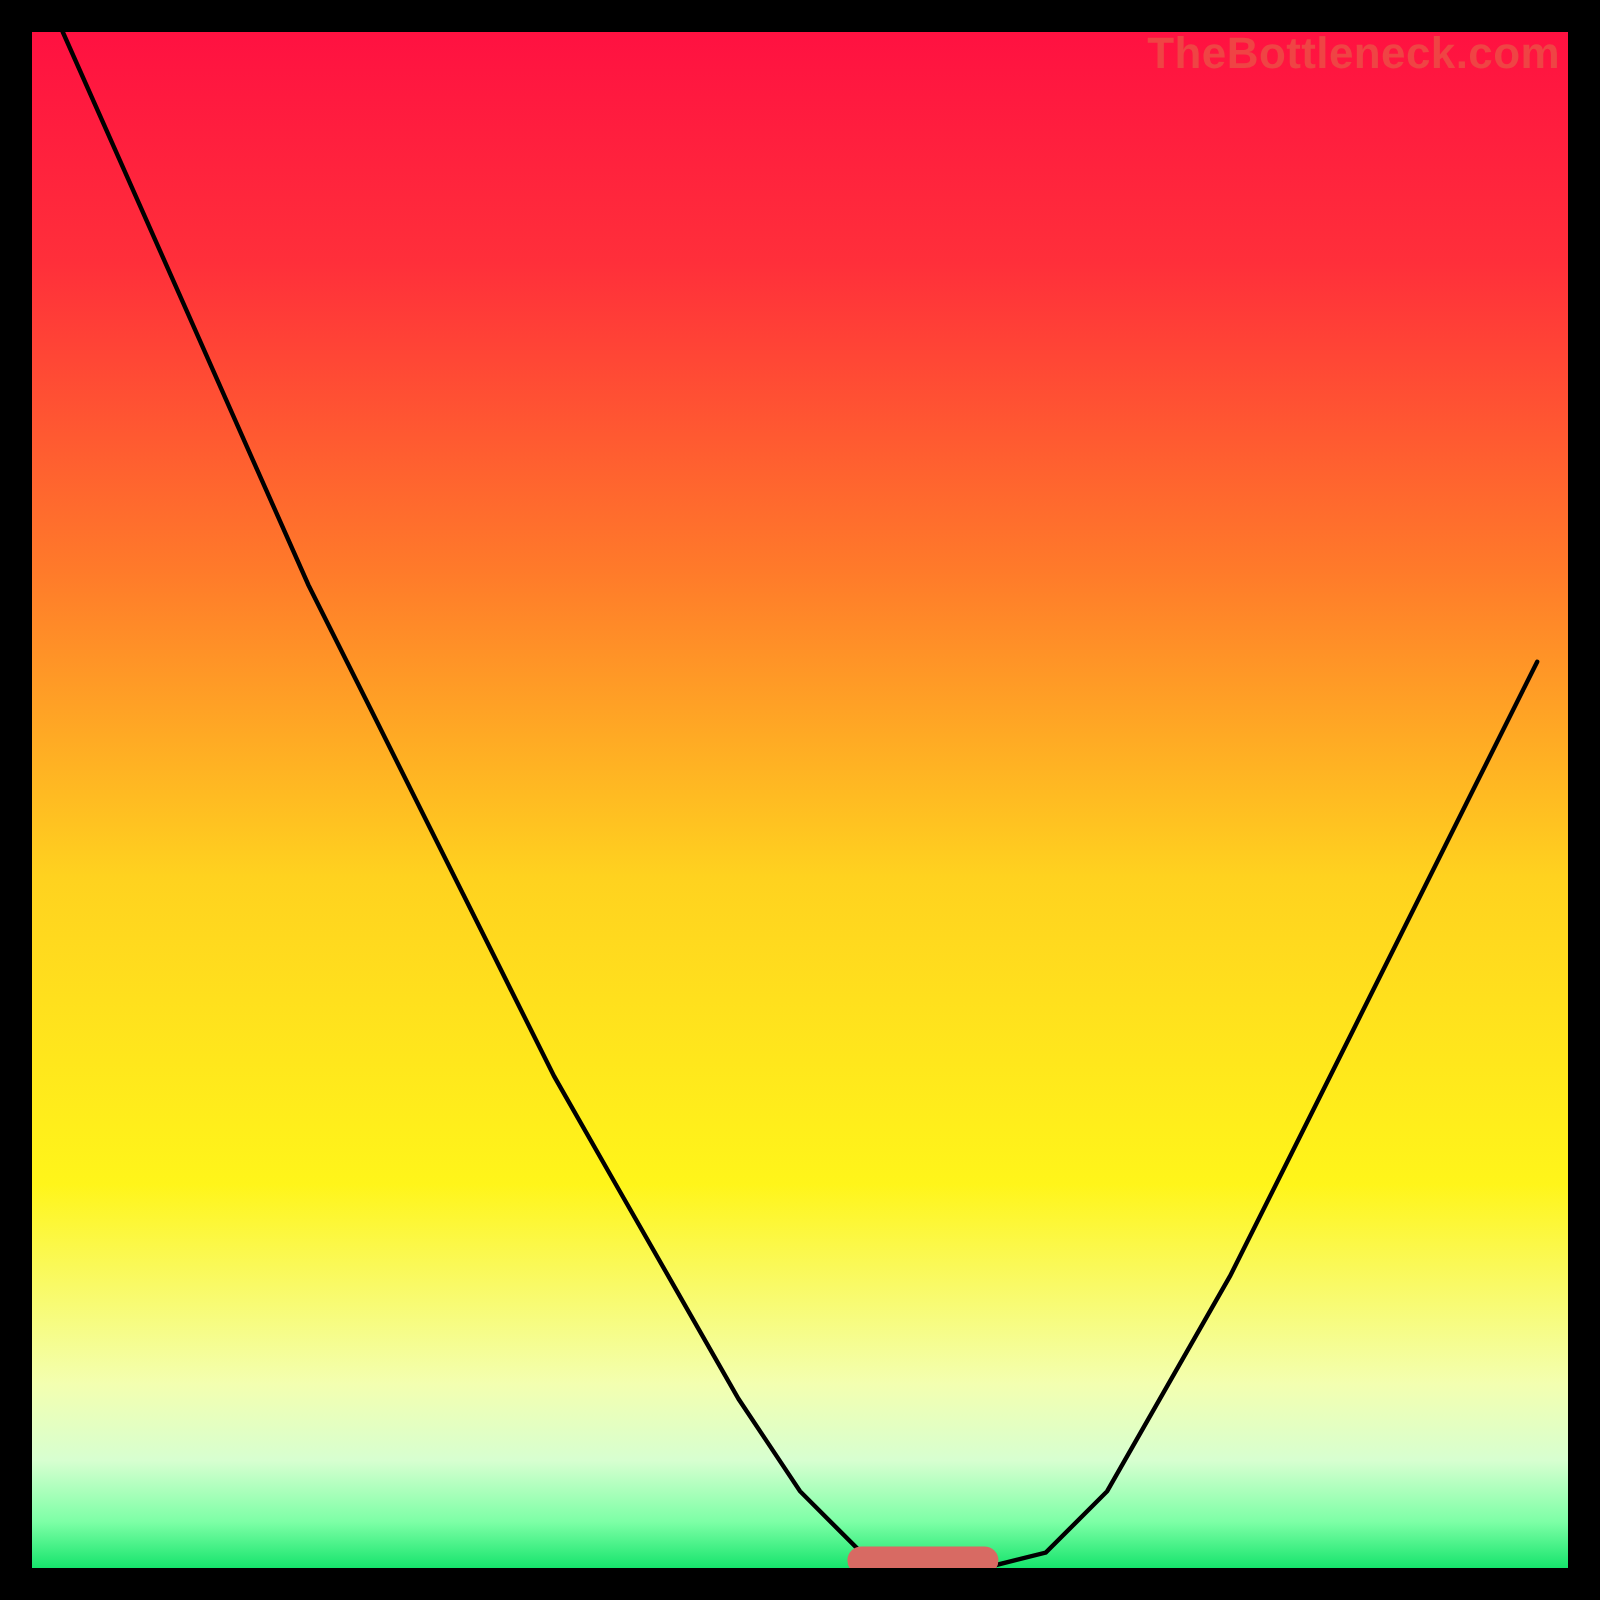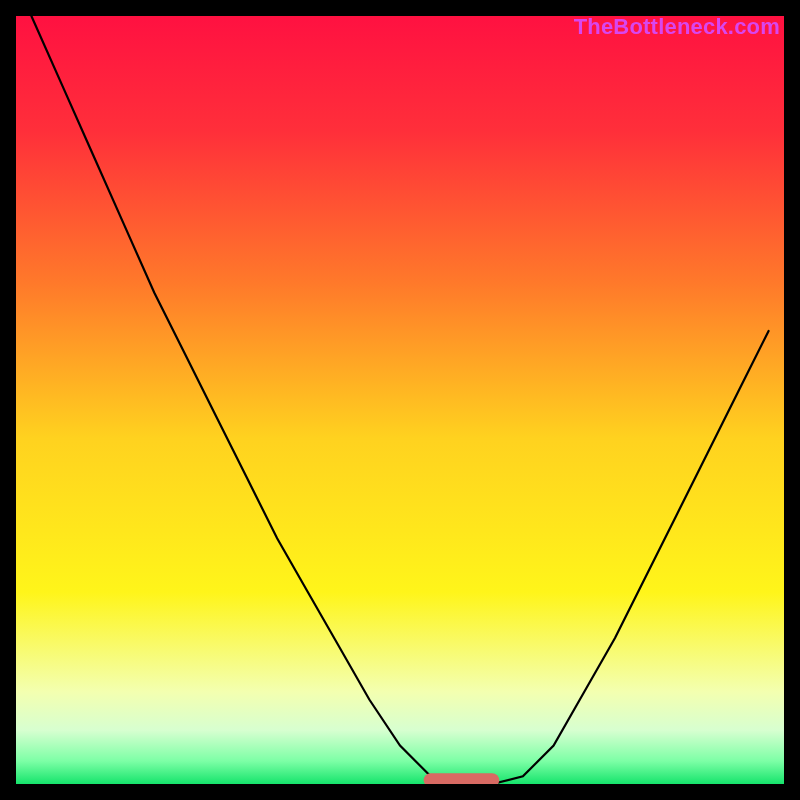--- a/index.html
+++ b/index.html
@@ -18,21 +18,21 @@
     height: 768px;
     background: #000;
   }
   .watermark {
     position: absolute;
     right: 4px;
     top: -2px;
     font-family: Arial, Helvetica, sans-serif;
     font-size: 22px;
     font-weight: 600;
-    color: #d946ef;
+    color: #ef4444;
     letter-spacing: 0.2px;
     z-index: 5;
   }
   svg {
     position: absolute;
     left: 0;
     top: 0;
     width: 768px;
     height: 768px;
     display: block;

